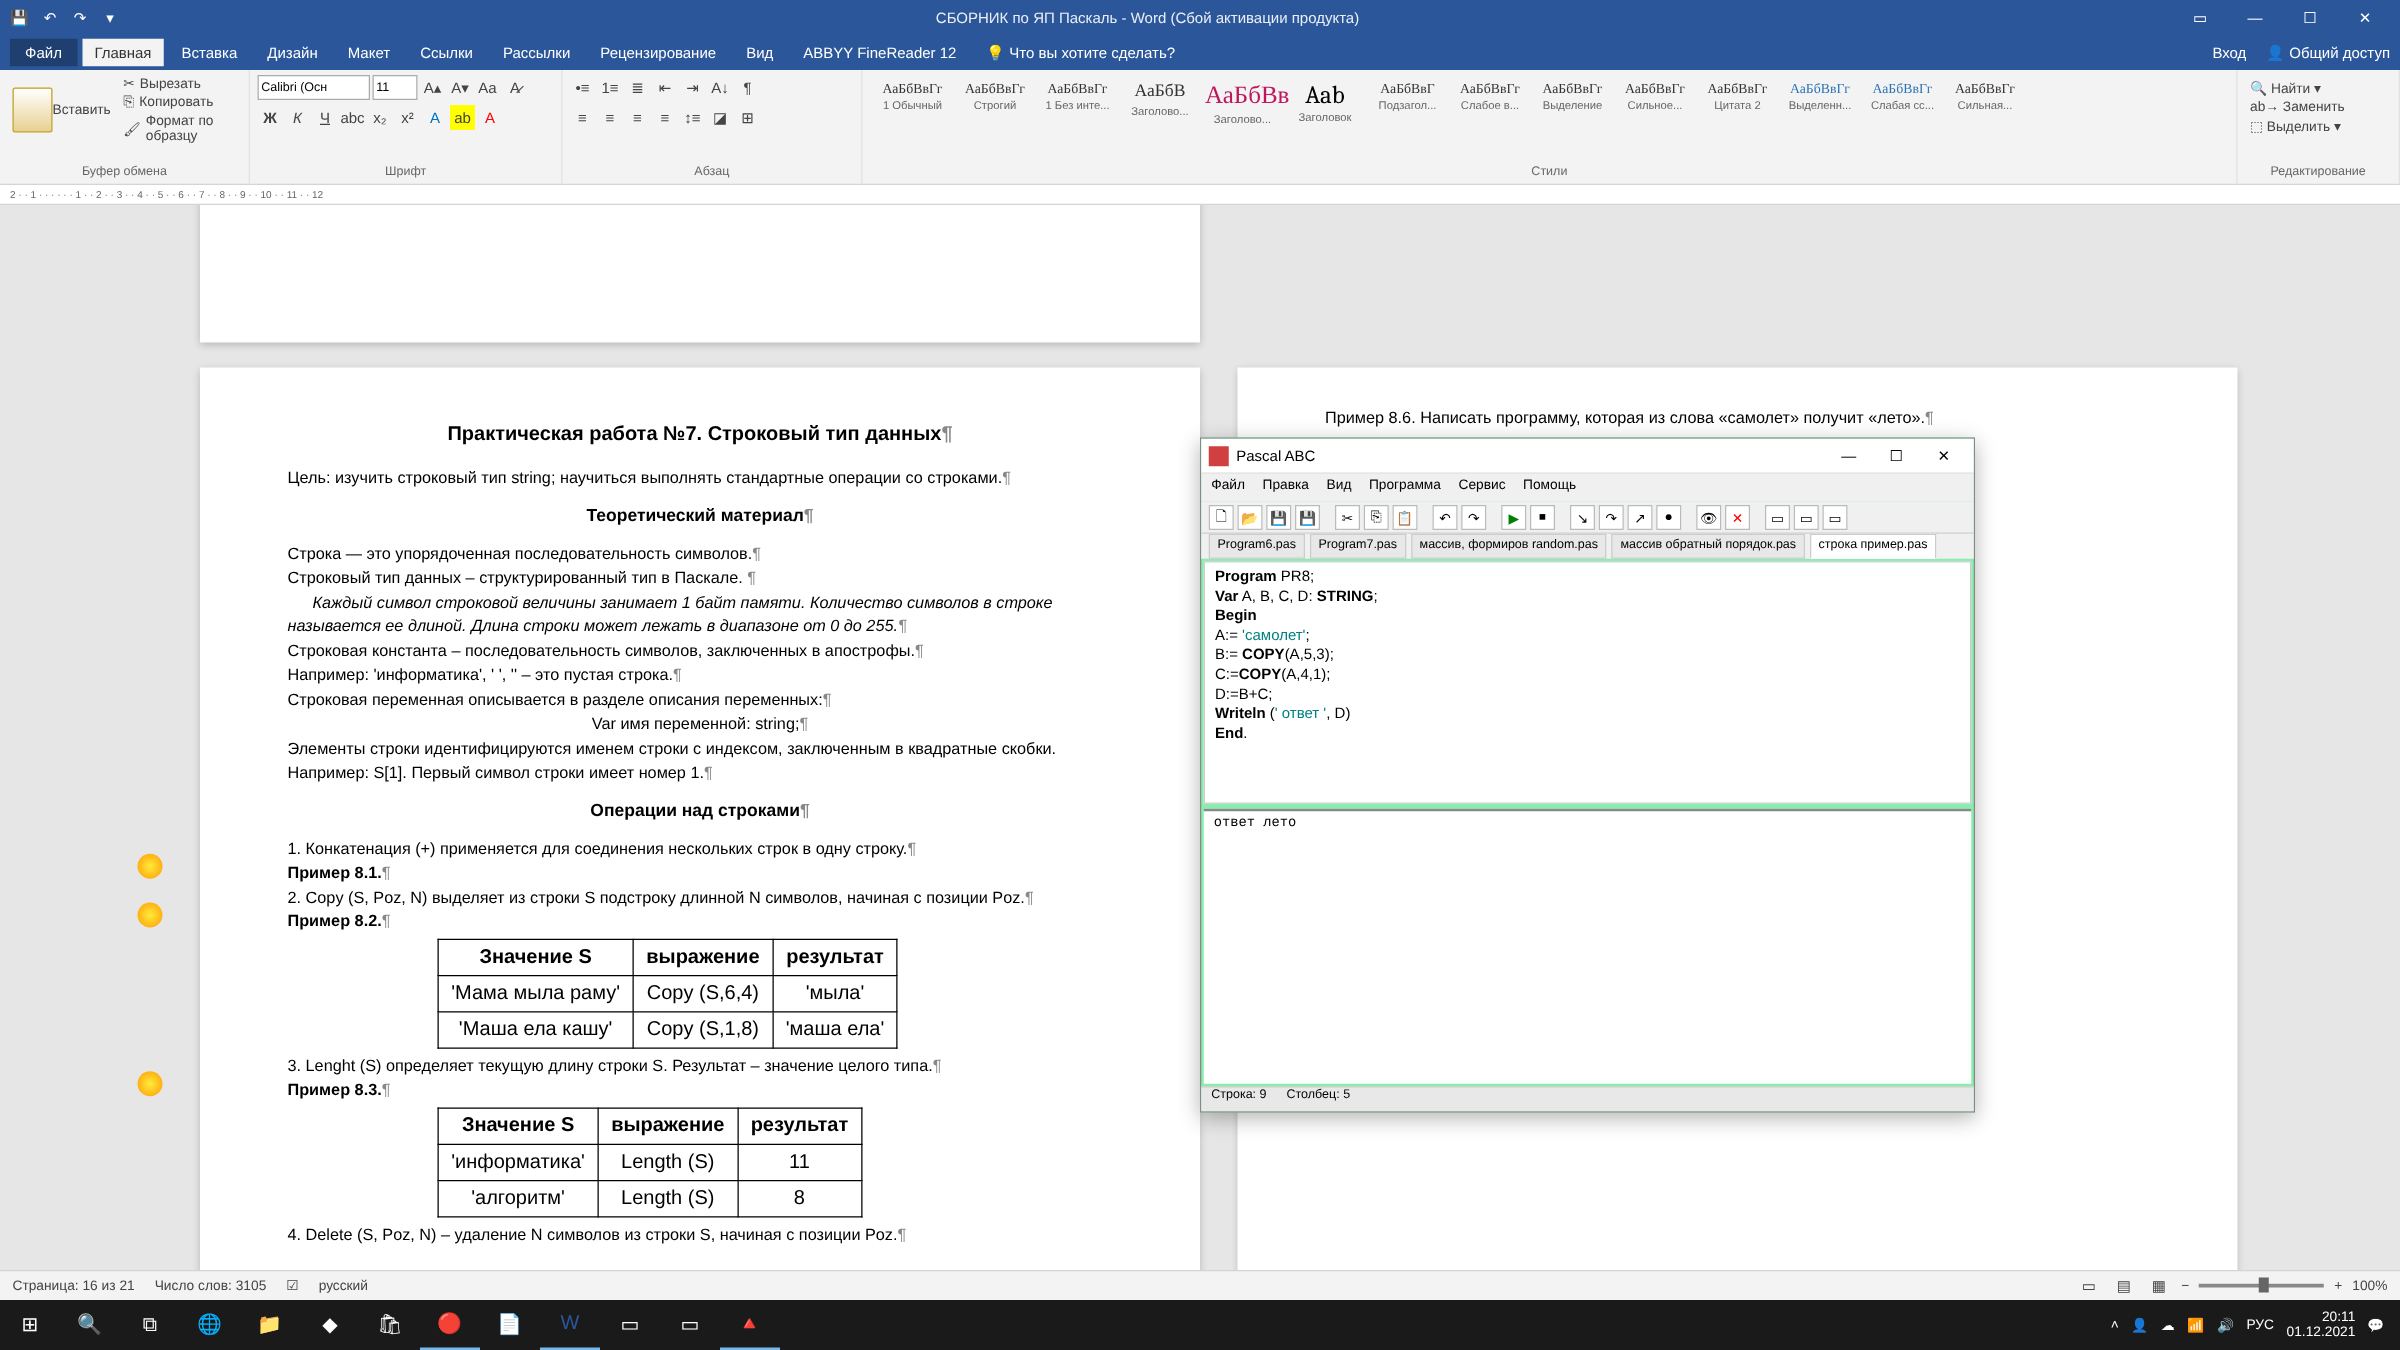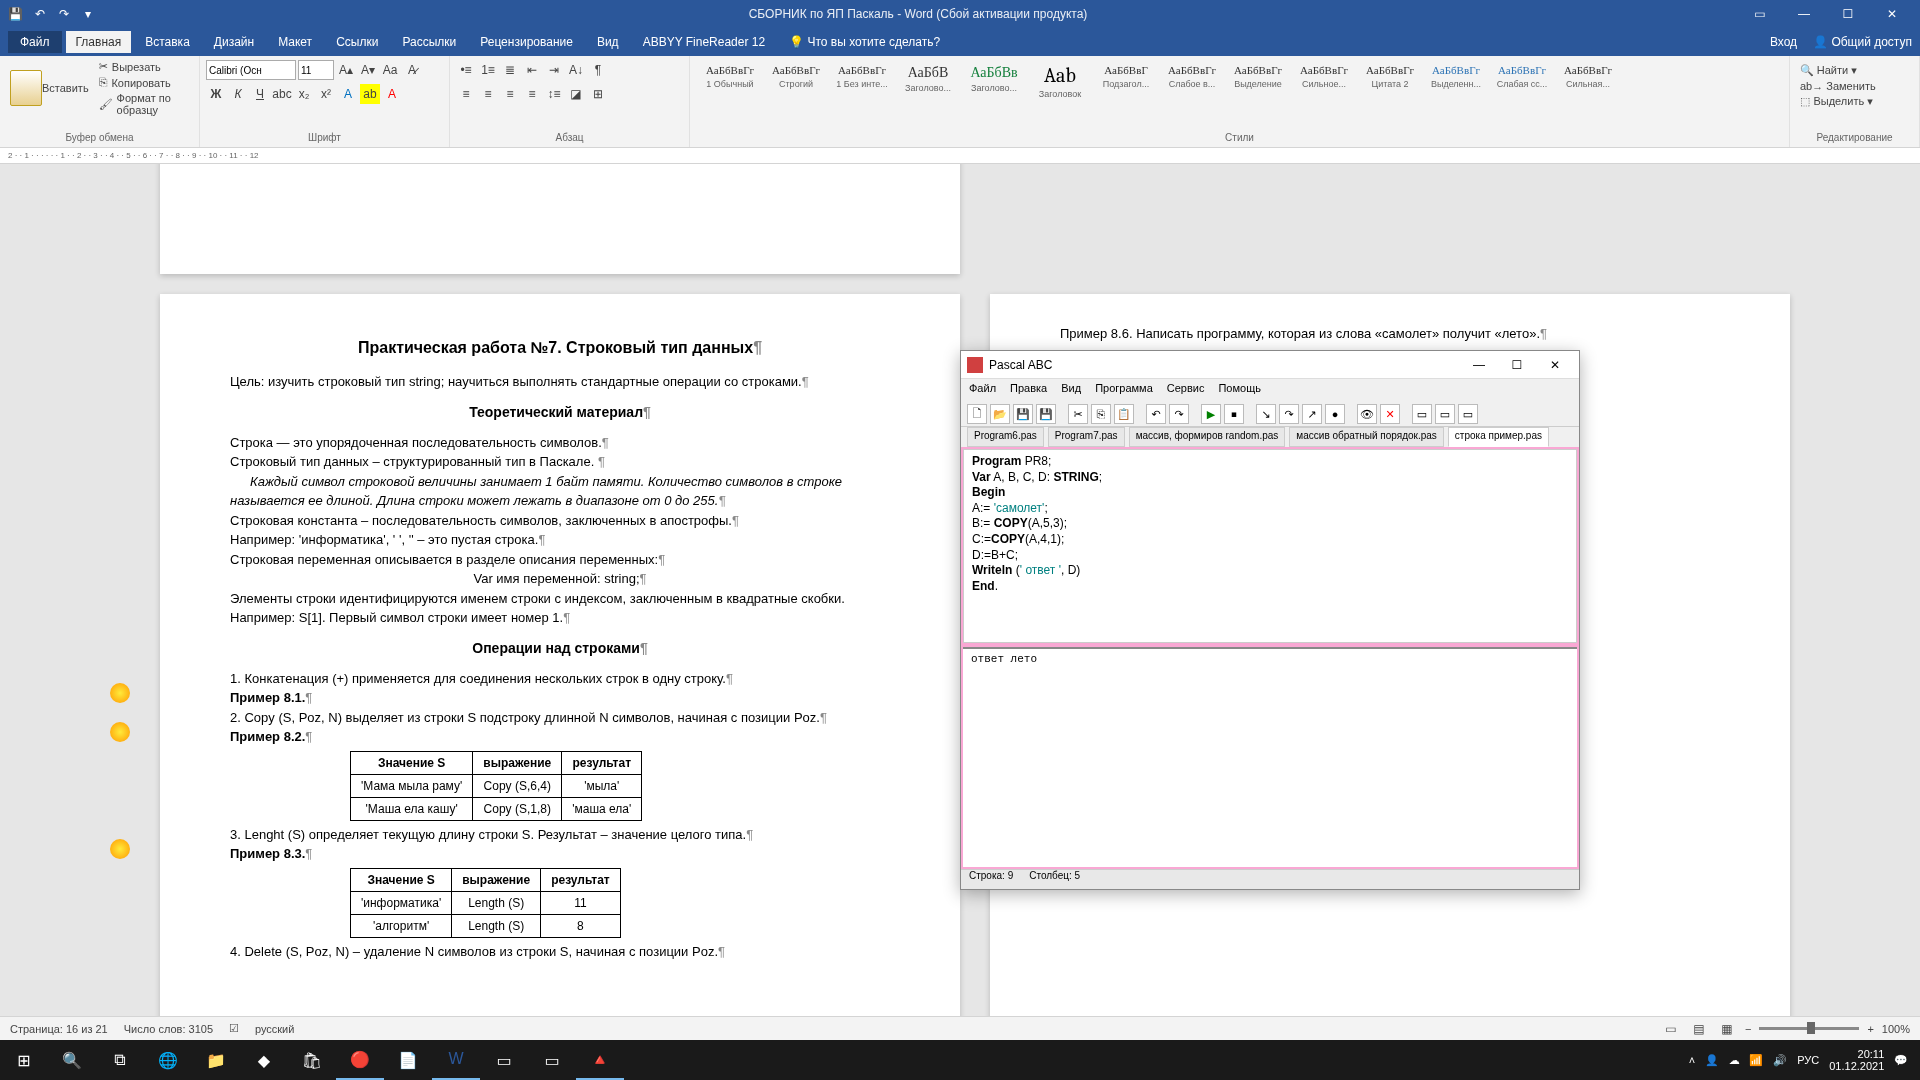--- a/index.html
+++ b/index.html
@@ -33,31 +33,31 @@
 .edit-grp{display:flex;flex-direction:column;gap:3px;padding:4px;font-size:11px}
 .ruler{height:16px;background:#fff;border-bottom:1px solid #d4d4d4;font-size:8px;color:#666;padding-left:8px;display:flex;align-items:center}
 .doc-area{position:absolute;top:164px;bottom:30px;left:0;right:0;background:#e6e6e6;overflow:hidden}
 .page{position:absolute;background:#fff;box-shadow:0 2px 6px rgba(0,0,0,.2);font-family:'Times New Roman',serif;font-size:13px;line-height:1.5;color:#000}
 .page1{left:160px;top:-50px;width:800px;height:160px;padding:20px 40px}
 .page2{left:160px;top:130px;width:800px;height:860px;padding:30px 70px}
 .page3{left:990px;top:130px;width:800px;height:860px;padding:30px 70px}
 .doc-title{text-align:center;font-weight:bold;font-size:16px;margin:12px 0}
 .doc-subtitle{text-align:center;font-weight:bold;font-size:14px;margin:10px 0}
 .para-mark::after{content:'¶';color:#888}
-.tbl{border-collapse:collapse;margin:4px 0 4px 120px;font-size:12px}
+.tbl{border-collapse:collapse;margin:4px 0 4px 120px;font-size:16px}
 .tbl td,.tbl th{border:1px solid #000;padding:2px 10px;text-align:center}
 .status-bar{position:absolute;bottom:0;left:0;right:0;height:24px;background:#f3f3f3;border-top:1px solid #d4d4d4;display:flex;align-items:center;font-size:11px;color:#444;padding:0 10px;gap:16px}
 .status-right{margin-left:auto;display:flex;gap:8px;align-items:center}
 .zoom-slider{width:100px;height:3px;background:#888;position:relative}
 .zoom-thumb{position:absolute;width:8px;height:12px;background:#666;top:-5px;left:48%}
 .taskbar{position:absolute;bottom:0;left:0;right:0;height:40px;background:#1a1a1a;display:flex;align-items:center;z-index:100}
 .tb-icon{width:48px;height:40px;display:flex;align-items:center;justify-content:center;cursor:pointer;color:#fff}
 .tb-icon.active{border-bottom:2px solid #76b9ed}
 .tb-right{margin-left:auto;display:flex;align-items:center;color:#fff;font-size:11px;padding-right:12px;gap:10px}
-.pascal-win{position:absolute;left:960px;top:350px;width:620px;height:540px;background:#f9a8d4;border:1px solid #888;box-shadow:0 4px 16px rgba(0,0,0,.3);z-index:50;display:flex;flex-direction:column;font-size:12px}
+.pascal-win{position:absolute;left:960px;top:350px;width:620px;height:540px;background:#86efac;border:1px solid #888;box-shadow:0 4px 16px rgba(0,0,0,.3);z-index:50;display:flex;flex-direction:column;font-size:12px}
 .pw-title{height:28px;background:#fff;display:flex;align-items:center;padding:0 6px;border-bottom:1px solid #ddd}
 .pw-title-icon{width:16px;height:16px;background:#d04040;margin-right:6px}
 .pw-controls{margin-left:auto;display:flex;gap:2px}
 .pw-cbtn{width:36px;height:24px;display:flex;align-items:center;justify-content:center;cursor:pointer}
 .pw-menu{height:22px;display:flex;gap:14px;padding:3px 8px;font-size:11px;background:#f0f0f0}
 .pw-toolbar{height:26px;display:flex;gap:3px;padding:3px 6px;background:#f0f0f0;border-bottom:1px solid #ccc}
 .pw-tbtn{width:20px;height:20px;border:1px solid #bbb;background:#fff;cursor:pointer;display:flex;align-items:center;justify-content:center;font-size:11px}
 .pw-tabs{height:20px;display:flex;gap:4px;padding:0 6px;font-size:10px;background:#f0f0f0}
 .pw-tab{padding:2px 6px;border:1px solid #ccc;background:#e8e8e8;cursor:pointer}
 .pw-tab.active{background:#fff;border-bottom-color:#fff}
@@ -181,21 +181,21 @@
         </div>
         <div class="style-item">
           <div class="style-preview" style="color:#333;font-size:11px">АаБбВвГг</div>
           <div class="style-name">1 Без инте...</div>
         </div>
         <div class="style-item">
           <div class="style-preview" style="color:#333;font-size:14px">АаБбВ</div>
           <div class="style-name">Заголово...</div>
         </div>
         <div class="style-item">
-          <div class="style-preview" style="color:#15803d;font-size:14px">АаБбВв</div>
+          <div class="style-preview" style="color:#be185d;font-size:20px">АаБбВв</div>
           <div class="style-name">Заголово...</div>
         </div>
         <div class="style-item">
           <div class="style-preview" style="color:#000;font-size:20px">Aab</div>
           <div class="style-name">Заголовок</div>
         </div>
         <div class="style-item">
           <div class="style-preview" style="color:#333;font-size:11px">АаБбВвГ</div>
           <div class="style-name">Подзагол...</div>
         </div>

